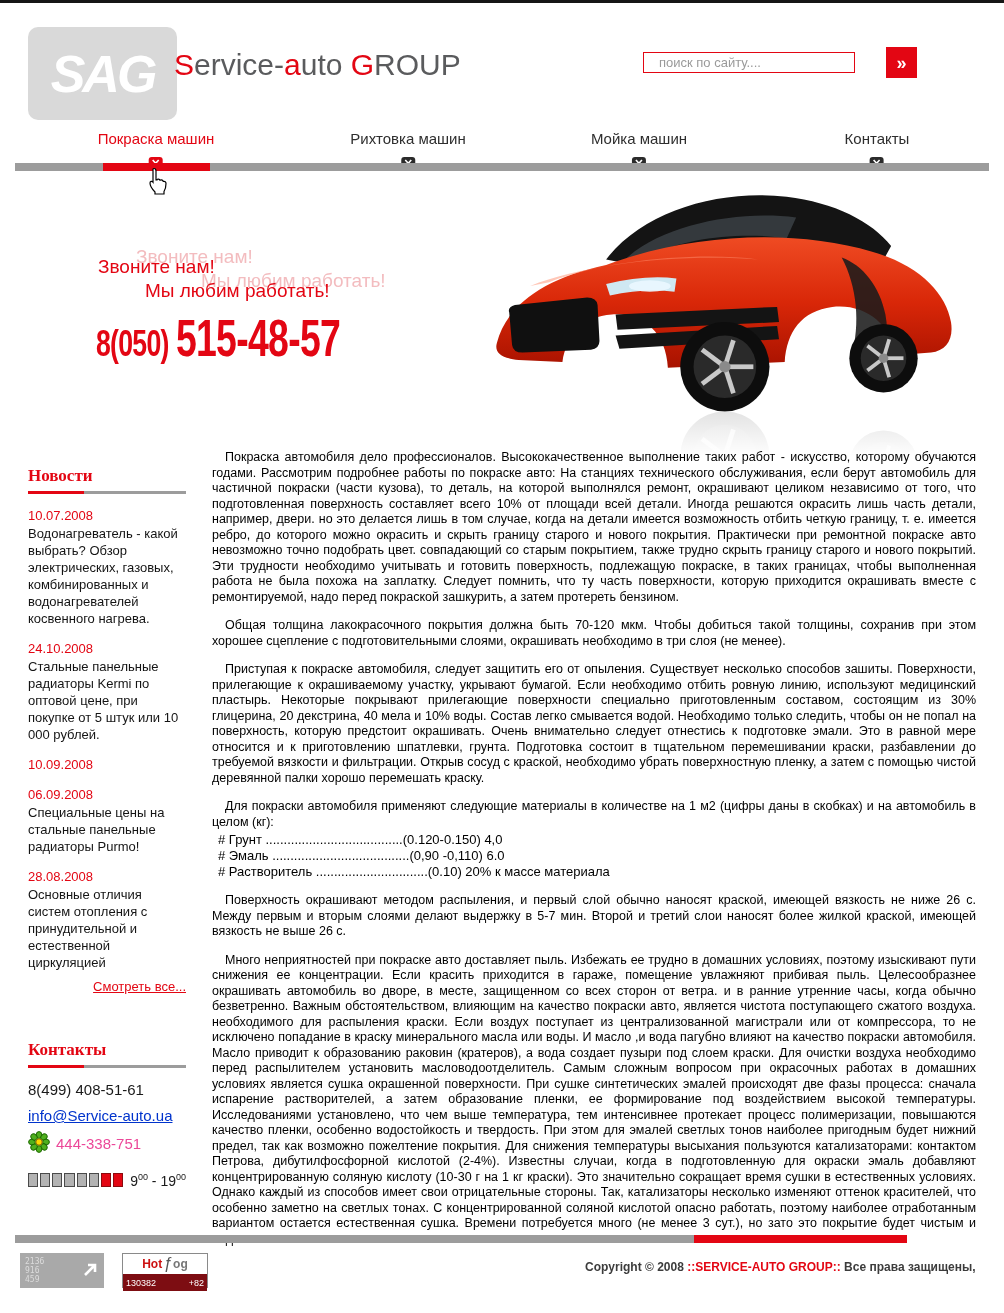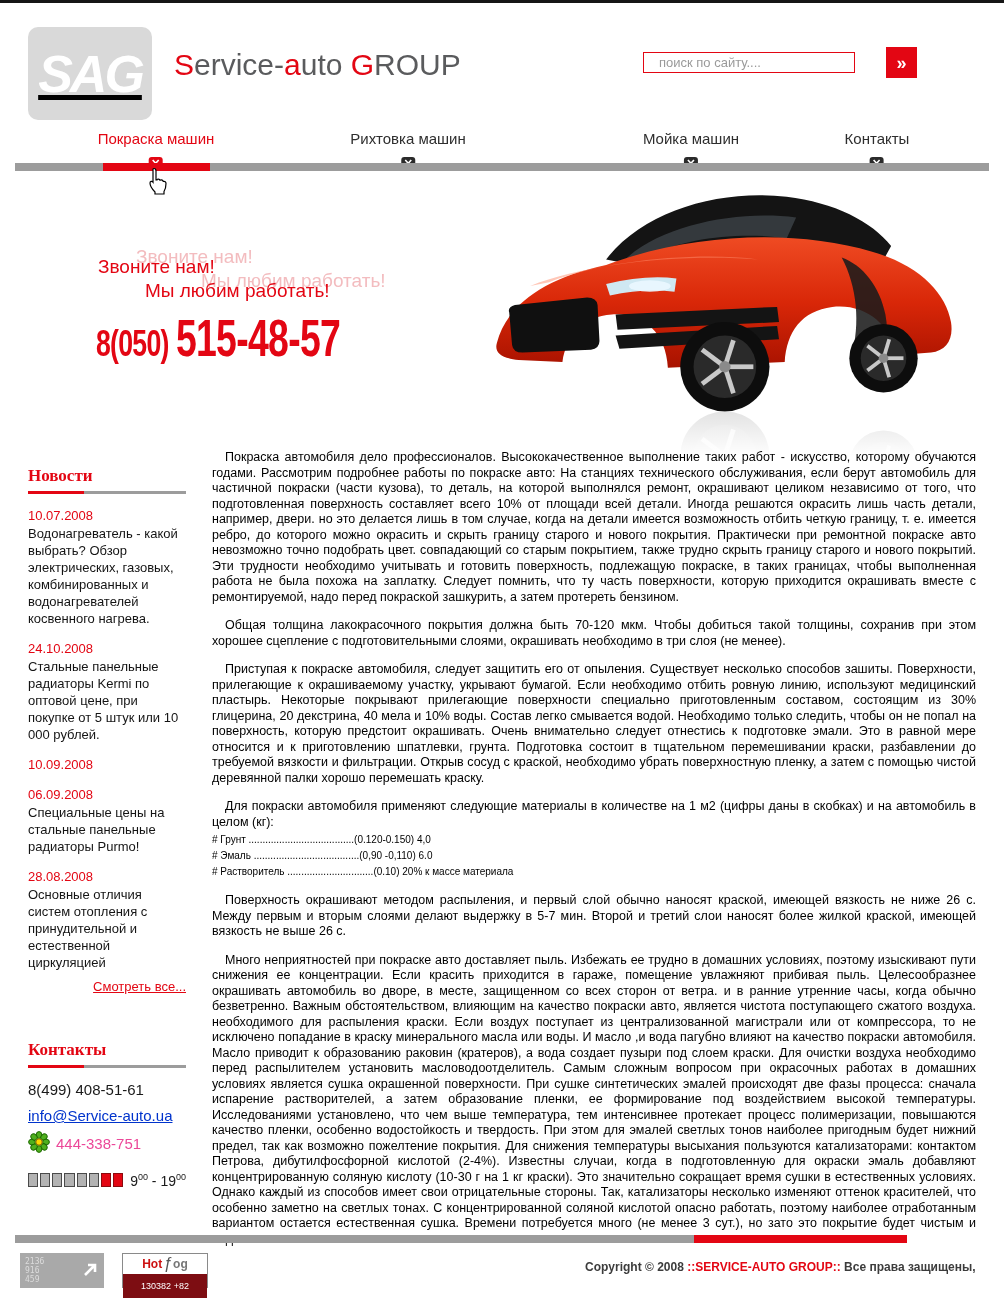--- a/index.html
+++ b/index.html
@@ -6,22 +6,22 @@
     --c-accent:#e30613; --c-bar:#9c9c9c; --c-dark:#2b2b2b;
     --c-link:#0033cc; --c-pale:#f3bcbf; --c-text:#000000;
   }
   *{box-sizing:border-box;}
   body{margin:0;background:#fff;}
   .page{position:relative;width:1004px;height:1313px;background:#fff;
         font-family:"Liberation Sans",sans-serif;overflow:hidden;}
   .topline{position:absolute;left:0;top:0;width:100%;height:3px;background:#161616;}
 
   
-  .logo{position:absolute;left:28px;top:27px;width:124px;height:93px;background:#d9d9d9;
-        border-radius:10px;display:flex;align-items:center;justify-content:center;text-decoration:underline;}
+  .logo{position:absolute;left:28px;top:27px;width:149px;height:93px;background:#d9d9d9;
+        border-radius:10px;display:flex;align-items:center;justify-content:center;}
   .logo span{font-style:italic;font-weight:bold;font-size:52px;color:#fff;letter-spacing:-3px;}
   .brand{position:absolute;left:174px;top:48px;font-size:30px;color:#5a5b5d;letter-spacing:0;}
   .brand .r{color:var(--c-accent);}
   .search-input{position:absolute;left:643px;top:52px;width:212px;height:21px;
         border:1px solid var(--c-accent);font-size:13px;color:#8a8a8a;padding:0 15px;outline:none;
         font-family:Liberation Sans, sans-serif;}
   .search-input::placeholder{color:#9a9a9a;}
   .search-btn{position:absolute;left:886px;top:47px;width:31px;height:31px;background:var(--c-accent);
         color:#fff;border:0;font-size:18px;font-weight:bold;cursor:pointer;line-height:28px;padding:0;}
 
@@ -63,38 +63,38 @@
   .hours{display:flex;align-items:center;margin-top:16px;}
   .sq{width:11px;height:14px;background:#b3b3b3;border:1px solid #4a4a4a;margin-right:2px;}
   .sq.red{background:var(--c-accent);border-color:#8c0a0e;}
   .hours-text{margin-left:5px;font-size:14px;color:#1a1a1a;white-space:nowrap;}
   .hours-text sup{font-size:9px;}
 
   main{flex:1;}
   main p{font-size:12.5px;line-height:15.5px;text-align:justify;margin:0 0 13px;
         color:var(--c-text);text-indent:13px;}
   .materials{margin:0 0 13px;}
-  .materials div{font-size:10px;line-height:16px;color:var(--c-text);}
+  .materials div{font-size:13px;line-height:16px;margin-left:6px;color:var(--c-text);}
 
   
   .f-bar{position:absolute;left:15px;top:1235px;width:974px;height:8px;}
   .f-bar .g{position:absolute;left:0;top:0;width:679px;height:8px;background:var(--c-bar);}
   .f-bar .r{position:absolute;left:679px;top:0;width:213px;height:8px;background:var(--c-accent);}
   .counter1{position:absolute;left:20px;top:1253px;width:84px;height:35px;background:#a9a9a9;
         color:#dcdcdc;font-family:"DejaVu Sans Mono",monospace;font-size:8px;line-height:9px;
         padding:4px 5px;cursor:pointer;}
   .counter1 svg{position:absolute;right:5px;top:8px;}
   .hotlog{position:absolute;left:122px;top:1253px;width:86px;height:35px;background:#fff;
         border:1px solid #8a8a8a;cursor:pointer;}
   .hl-top{height:20px;display:flex;align-items:center;justify-content:center;}
   .hl-hot{color:#cc1111;font-weight:bold;font-size:12px;}
   .hl-f{color:#555;font-size:16px;font-style:italic;margin:0 1px;}
   .hl-og{color:#777;font-weight:bold;font-size:12px;}
-  .hl-bar{height:24px;background:#7d0d12;color:#fff;font-size:9px;display:flex;
-        justify-content:space-between;align-items:center;padding:0 18px;}
+  .hl-bar{height:17px;background:#7d0d12;color:#fff;font-size:9px;display:flex;
+        justify-content:space-between;align-items:center;padding:0 3px;}
   .copyright{position:absolute;left:585px;top:1260px;font-size:12px;font-weight:bold;color:#3c3c3c;}
   .copyright .brand-red{color:var(--c-accent);}
 </style>
 </head>
 <body>
 
 <div class="page">
   <div class="topline"></div>
 
   <div class="logo">
@@ -109,21 +109,21 @@
     <span class="ico"><svg width="8" height="6" viewBox="0 0 8 6">
           <path d="M1 1 L4 4.4 L7 1" stroke="#fff" stroke-width="1.6" fill="none"></path>
         </svg></span>
   </div>
   <div class="nav-item" style="left:408px">
     <span class="lbl">Рихтовка машин</span>
     <span class="ico"><svg width="8" height="6" viewBox="0 0 8 6">
           <path d="M1 1 L4 4.4 L7 1" stroke="#fff" stroke-width="1.6" fill="none"></path>
         </svg></span>
   </div>
-  <div class="nav-item" style="left:691px">
+  <div class="nav-item" style="left:639px">
     <span class="lbl">Мойка машин</span>
     <span class="ico"><svg width="8" height="6" viewBox="0 0 8 6">
           <path d="M1 1 L4 4.4 L7 1" stroke="#fff" stroke-width="1.6" fill="none"></path>
         </svg></span>
   </div>
   <div class="nav-item" style="left:877px">
     <span class="lbl">Контакты</span>
     <span class="ico"><svg width="8" height="6" viewBox="0 0 8 6">
           <path d="M1 1 L4 4.4 L7 1" stroke="#fff" stroke-width="1.6" fill="none"></path>
         </svg></span>

